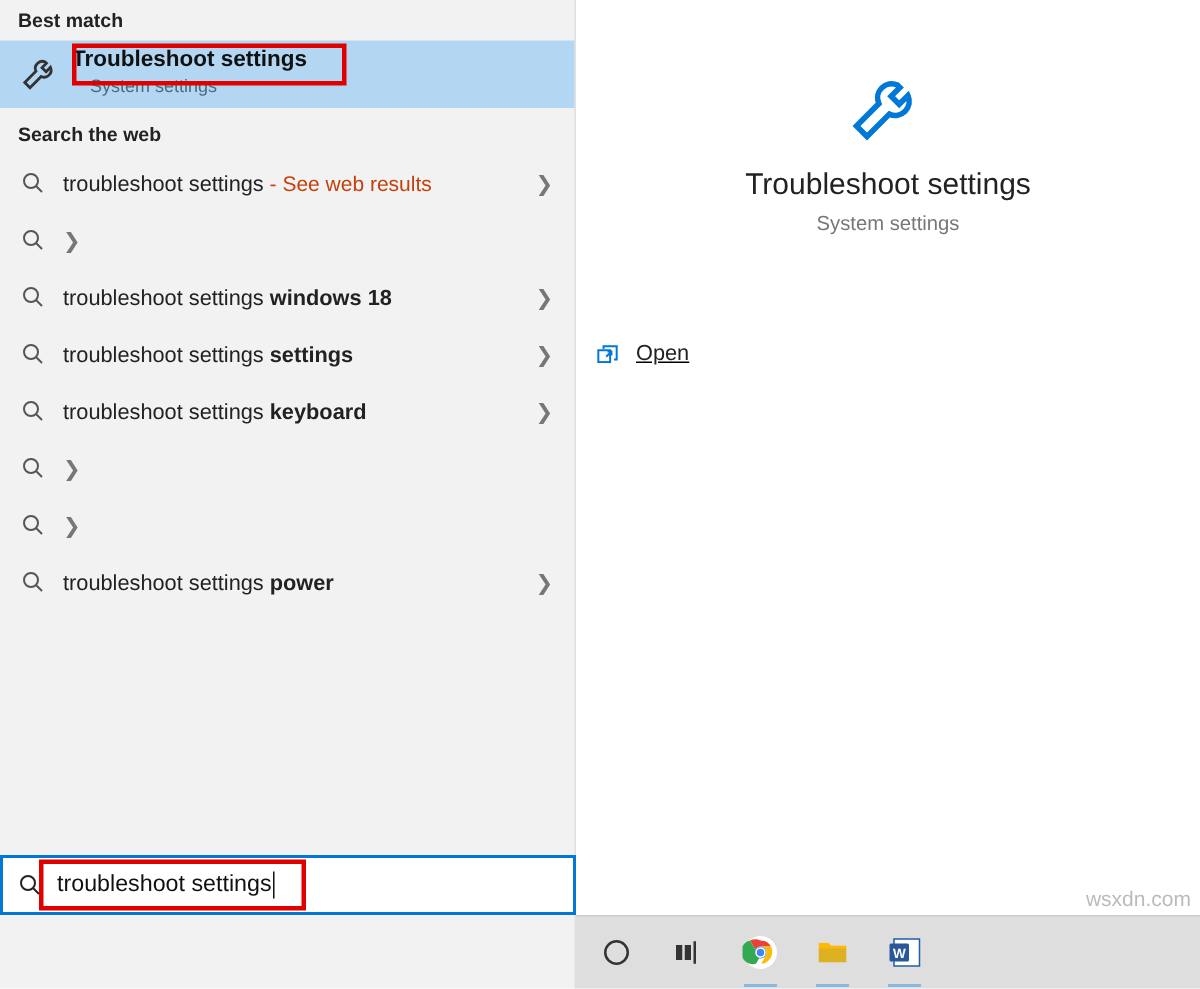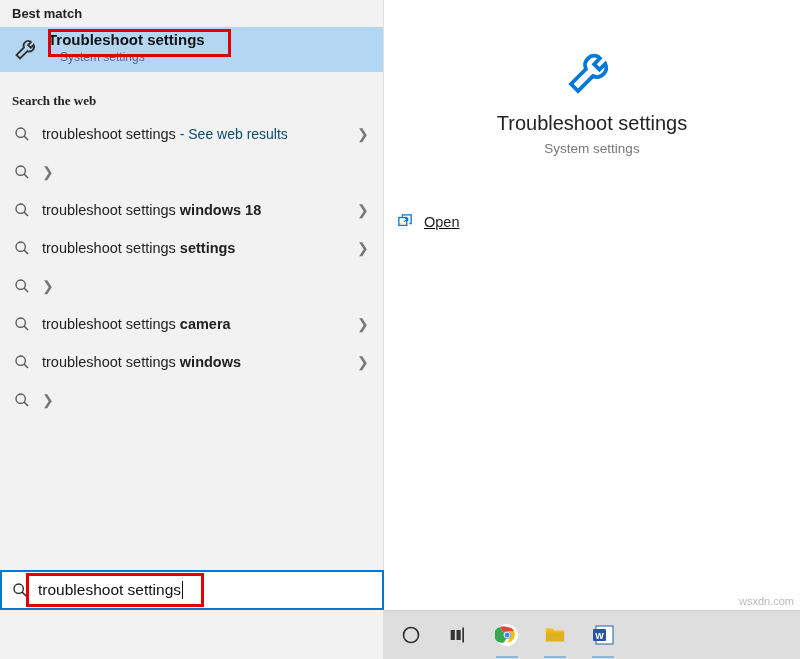--- a/index.html
+++ b/index.html
@@ -16,42 +16,42 @@
     .best-title { font-size: 15px; font-weight: 600; color: #111; }
     .best-sub { font-size: 12px; color: #4a6a80; margin-top: 2px; padding-left: 12px; }
     .hl-red { position:absolute; border: 3px solid #e00000; pointer-events:none; }
 
     .web-list { }
     .web-item { display: flex; align-items: center; padding: 0 14px; height: 38px; cursor: pointer; }
     .mag { width: 16px; height: 16px; margin-right: 12px; flex-shrink:0; color:#555; }
     .web-label { flex: 1; font-size: 14.5px; color: #222; white-space: nowrap; overflow:hidden; text-overflow:ellipsis; }
     .web-label .pre { font-weight: 400; }
     .web-label .suf { font-weight: 600; }
-    .web-see { color: #0c4a6e; font-size: 14px; }
+    .web-see { color: #c2410c; font-size: 14px; }
     .chev { width: 12px; color: #777; font-size: 14px; }
 
     .search-bar { position: absolute; left: 0; bottom: 49px; width: 384px; height: 40px; background: #fff; border: 2.5px solid #0078d7; display:flex; align-items:center; padding-left: 10px; }
     .search-bar .mag { color:#333; margin-right:10px; }
     .search-text { font-size: 15.5px; color:#111; }
     .cursor { display:inline-block; width:1px; height:18px; background:#111; vertical-align:middle; margin-left:1px; }
 
     .preview-top { text-align:center; padding-top: 42px; }
     .preview-top svg { display:block; margin: 0 auto 14px auto; }
     .preview-title { font-size: 20px; color:#222; font-weight:400; }
     .preview-sub { font-size: 13.5px; color:#777; margin-top:6px; }
 
-    .action-row { display:flex; align-items:flex-start; padding-left: 14px; margin-top: 58px; height: 30px; cursor:pointer;text-decoration:underline; }
+    .action-row { display:flex; align-items:flex-end; padding-left: 14px; margin-top: 58px; height: 30px; cursor:pointer;text-decoration:underline; }
     .action-row .open-icon { color:#0078d7; width:16px; display:flex; align-items:center; }
     .action-row .lbl { font-size:14.5px; color:#222; margin-left:10px; }
 
     .taskbar { position:absolute; left:384px; bottom:0; width:416px; height:49px; background:#dedede; border-top:1px solid #ccc; display:flex; align-items:center; padding-left:14px; gap:22px; }
     .tb-item { width:26px; height:26px; display:flex; align-items:center; justify-content:center; position:relative; }
     .tb-under { position:absolute; bottom:-10px; left:2px; right:2px; height:2px; background:#88b8dd; }
 
-    .watermark { position:absolute; right:6px; bottom:52px; font-size:11px; color:#bbb; }
+    .watermark { position:absolute; right:6px; bottom:52px; font-size:14px; color:#bbb; }
   </style>
 </head>
 <body>
 
 <div class="left-panel">
   <div class="section-header">Best match</div>
 
   <div class="best-item">
     <span class="best-icon">
       <svg viewBox="0 0 24 24" width="28" height="28" fill="none" stroke="#333" stroke-width="1.6">
@@ -59,21 +59,21 @@
         </svg>
     </span>
     <div class="best-text">
       <span class="best-title">Troubleshoot settings</span>
       <span class="best-sub">System settings</span>
     </div>
   </div>
 
   <div class="hl-red" style="left:48px; top:29px; width:183px; height:28px;"></div>
 
-  <div class="section-header" style="padding-top:21px;font-family:Liberation Serif, serif;">Search the web</div>
+  <div class="section-header" style="padding-top:10px;">Search the web</div>
 
   <div class="web-list" id="weblist">
       <div class="web-item">
         <span class="mag"><svg viewBox="0 0 24 24" width="16" height="16" fill="none" stroke="#555" stroke-width="2">
             <circle cx="10" cy="10" r="7"></circle>
             <line x1="15" y1="15" x2="21" y2="21"></line>
           </svg></span>
         <span class="web-label"><span class="pre">troubleshoot settings</span><span class="suf"></span><span class="web-see"> - See web results</span></span>
         <span class="chev">❯</span>
       </div>
@@ -98,43 +98,43 @@
             <line x1="15" y1="15" x2="21" y2="21"></line>
           </svg></span>
         <span class="web-label"><span class="pre">troubleshoot settings </span><span class="suf">settings</span><span class="web-see"></span></span>
         <span class="chev">❯</span>
       </div>
       <div class="web-item">
         <span class="mag"><svg viewBox="0 0 24 24" width="16" height="16" fill="none" stroke="#555" stroke-width="2">
             <circle cx="10" cy="10" r="7"></circle>
             <line x1="15" y1="15" x2="21" y2="21"></line>
           </svg></span>
-        <span class="chev">❯</span>
-      </div>
-      <div class="web-item">
-        <span class="mag"><svg viewBox="0 0 24 24" width="16" height="16" fill="none" stroke="#555" stroke-width="2">
-            <circle cx="10" cy="10" r="7"></circle>
-            <line x1="15" y1="15" x2="21" y2="21"></line>
-          </svg></span>
-        <span class="web-label"><span class="pre">troubleshoot settings </span><span class="suf">camera</span><span class="web-see"></span></span>
-        <span class="chev">❯</span>
-      </div>
-      <div class="web-item">
-        <span class="mag"><svg viewBox="0 0 24 24" width="16" height="16" fill="none" stroke="#555" stroke-width="2">
-            <circle cx="10" cy="10" r="7"></circle>
-            <line x1="15" y1="15" x2="21" y2="21"></line>
-          </svg></span>
-        <span class="web-label"><span class="pre">troubleshoot settings </span><span class="suf">windows</span><span class="web-see"></span></span>
-        <span class="chev">❯</span>
-      </div>
-      <div class="web-item">
-        <span class="mag"><svg viewBox="0 0 24 24" width="16" height="16" fill="none" stroke="#555" stroke-width="2">
-            <circle cx="10" cy="10" r="7"></circle>
-            <line x1="15" y1="15" x2="21" y2="21"></line>
-          </svg></span>
+        <span class="web-label"><span class="pre">troubleshoot settings </span><span class="suf">keyboard</span><span class="web-see"></span></span>
+        <span class="chev">❯</span>
+      </div>
+      <div class="web-item">
+        <span class="mag"><svg viewBox="0 0 24 24" width="16" height="16" fill="none" stroke="#555" stroke-width="2">
+            <circle cx="10" cy="10" r="7"></circle>
+            <line x1="15" y1="15" x2="21" y2="21"></line>
+          </svg></span>
+        <span class="chev">❯</span>
+      </div>
+      <div class="web-item">
+        <span class="mag"><svg viewBox="0 0 24 24" width="16" height="16" fill="none" stroke="#555" stroke-width="2">
+            <circle cx="10" cy="10" r="7"></circle>
+            <line x1="15" y1="15" x2="21" y2="21"></line>
+          </svg></span>
+        <span class="chev">❯</span>
+      </div>
+      <div class="web-item">
+        <span class="mag"><svg viewBox="0 0 24 24" width="16" height="16" fill="none" stroke="#555" stroke-width="2">
+            <circle cx="10" cy="10" r="7"></circle>
+            <line x1="15" y1="15" x2="21" y2="21"></line>
+          </svg></span>
+        <span class="web-label"><span class="pre">troubleshoot settings </span><span class="suf">power</span><span class="web-see"></span></span>
         <span class="chev">❯</span>
       </div>
     </div>
 
   <div class="search-bar">
     <span class="mag">
       <svg viewBox="0 0 24 24" width="16" height="16" fill="none" stroke="#222" stroke-width="2">
           <circle cx="10" cy="10" r="7"></circle>
           <line x1="15" y1="15" x2="21" y2="21"></line>
         </svg>

